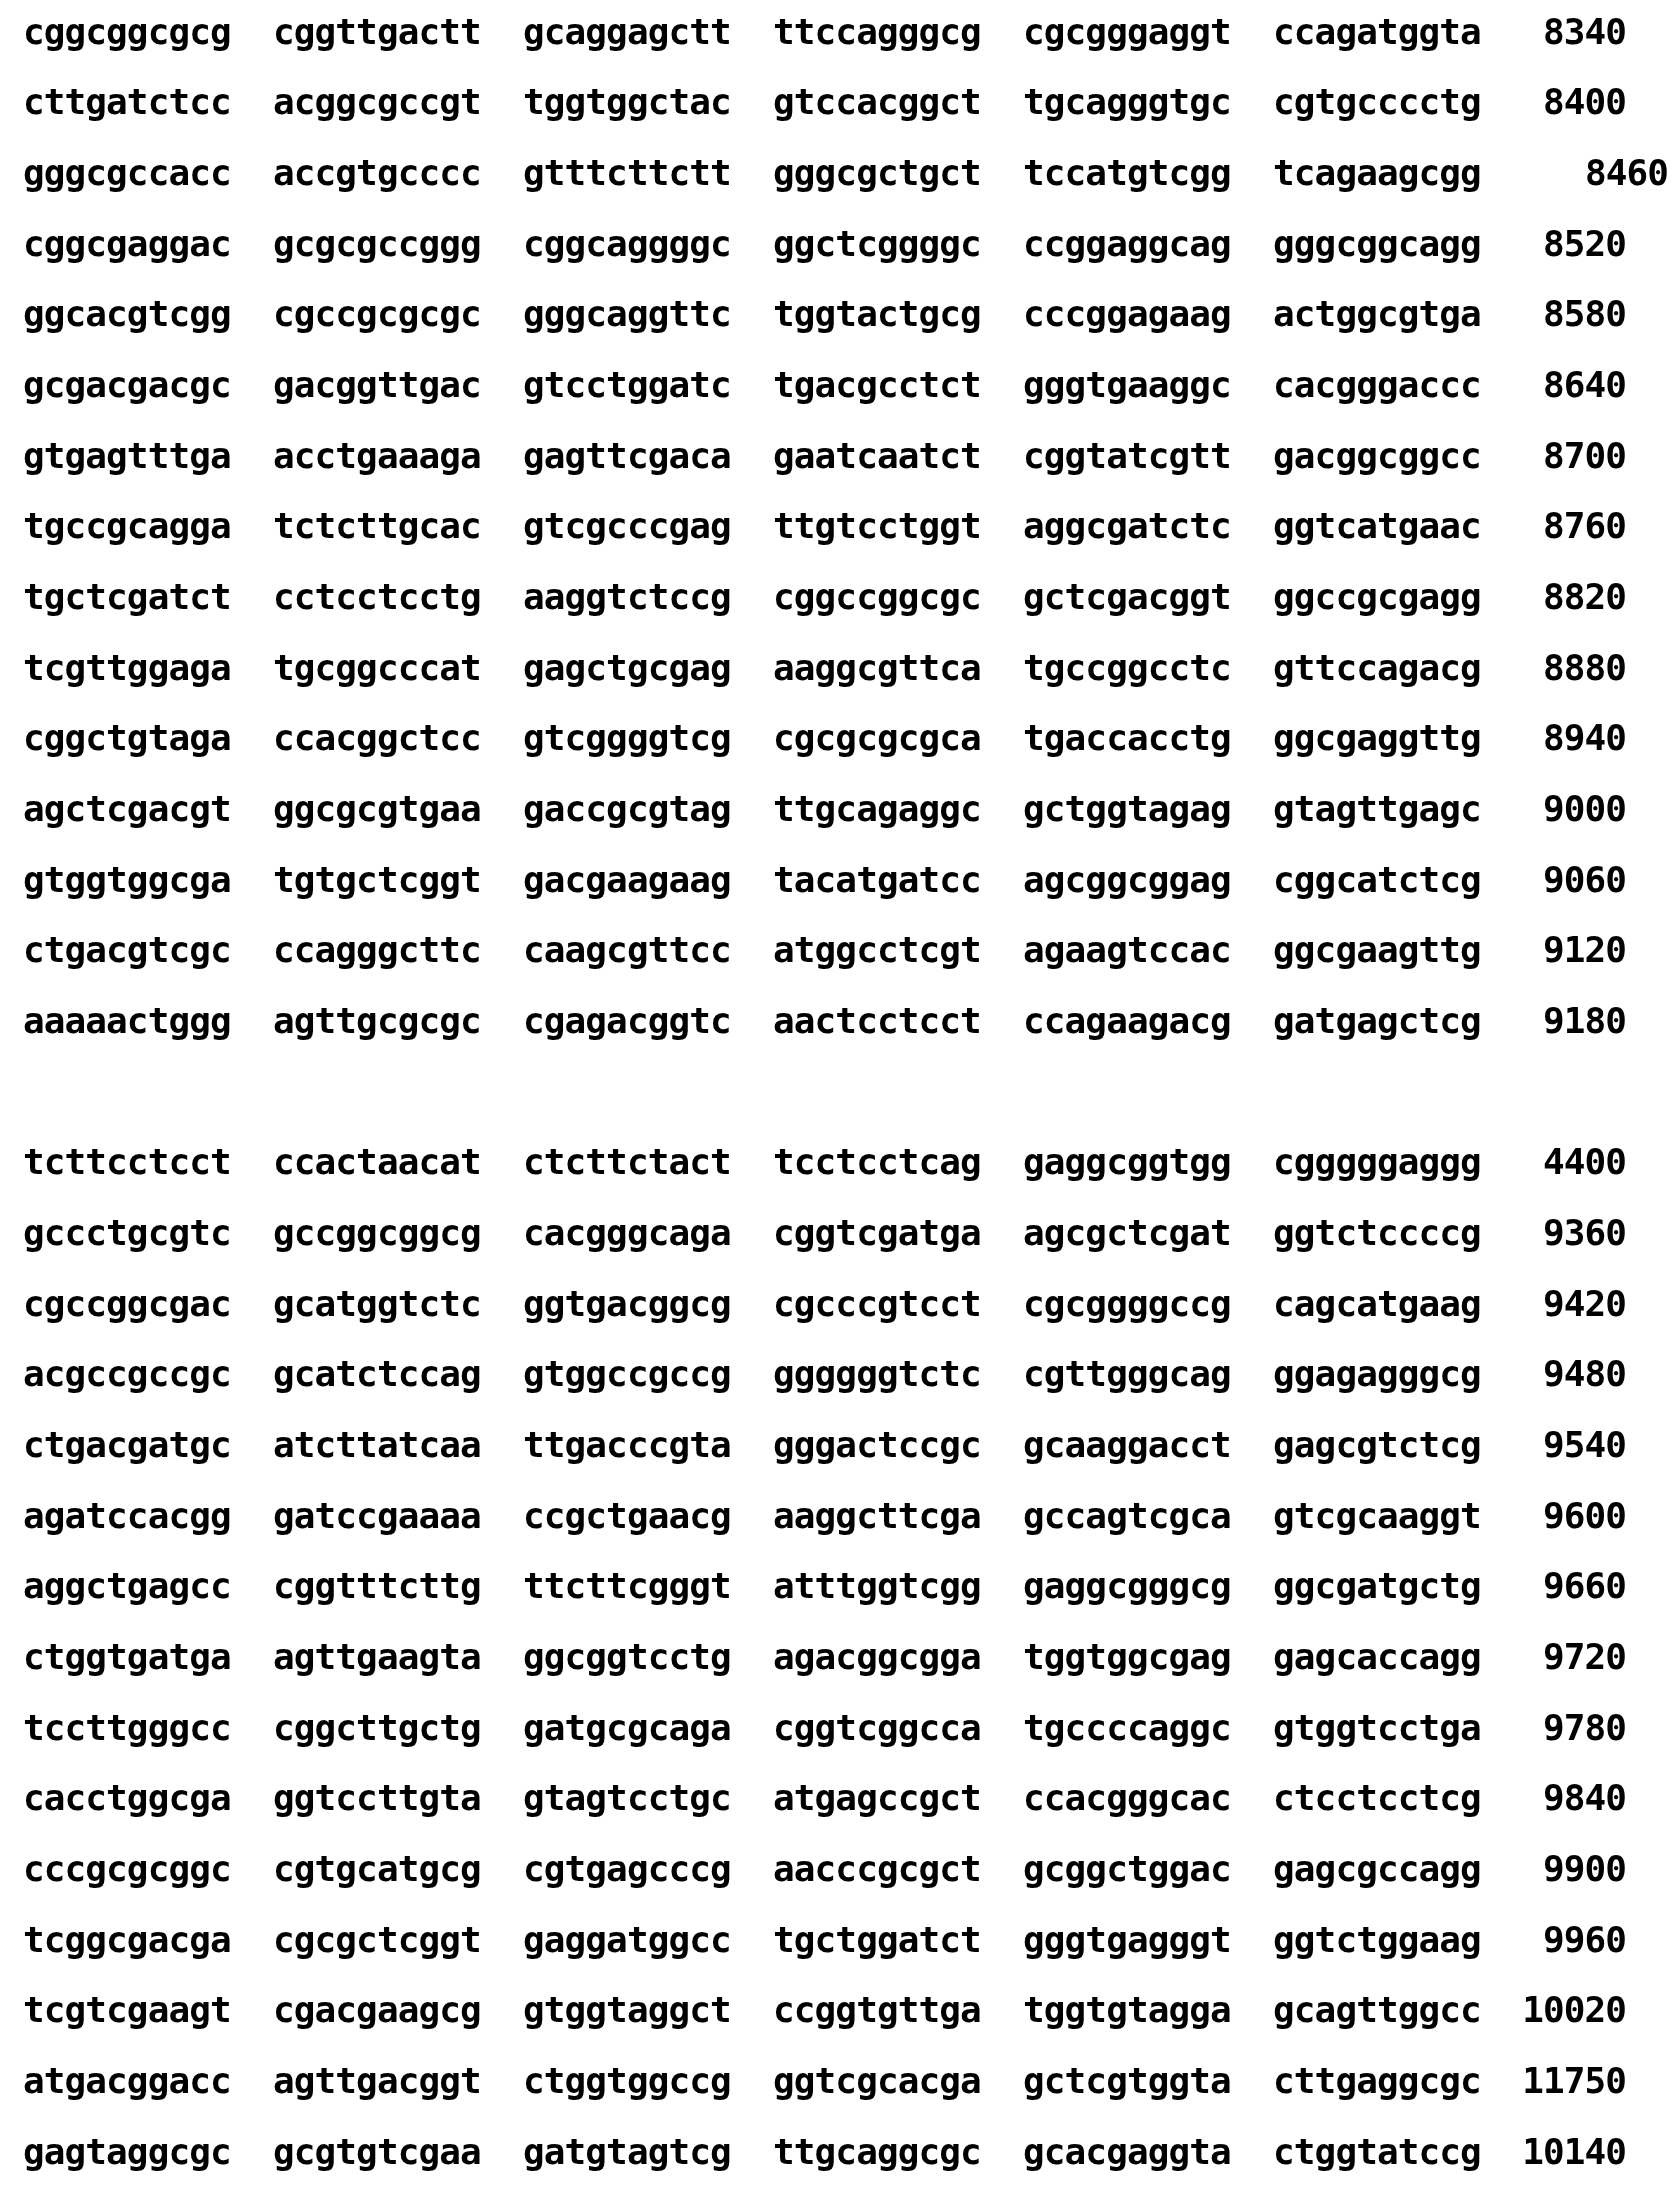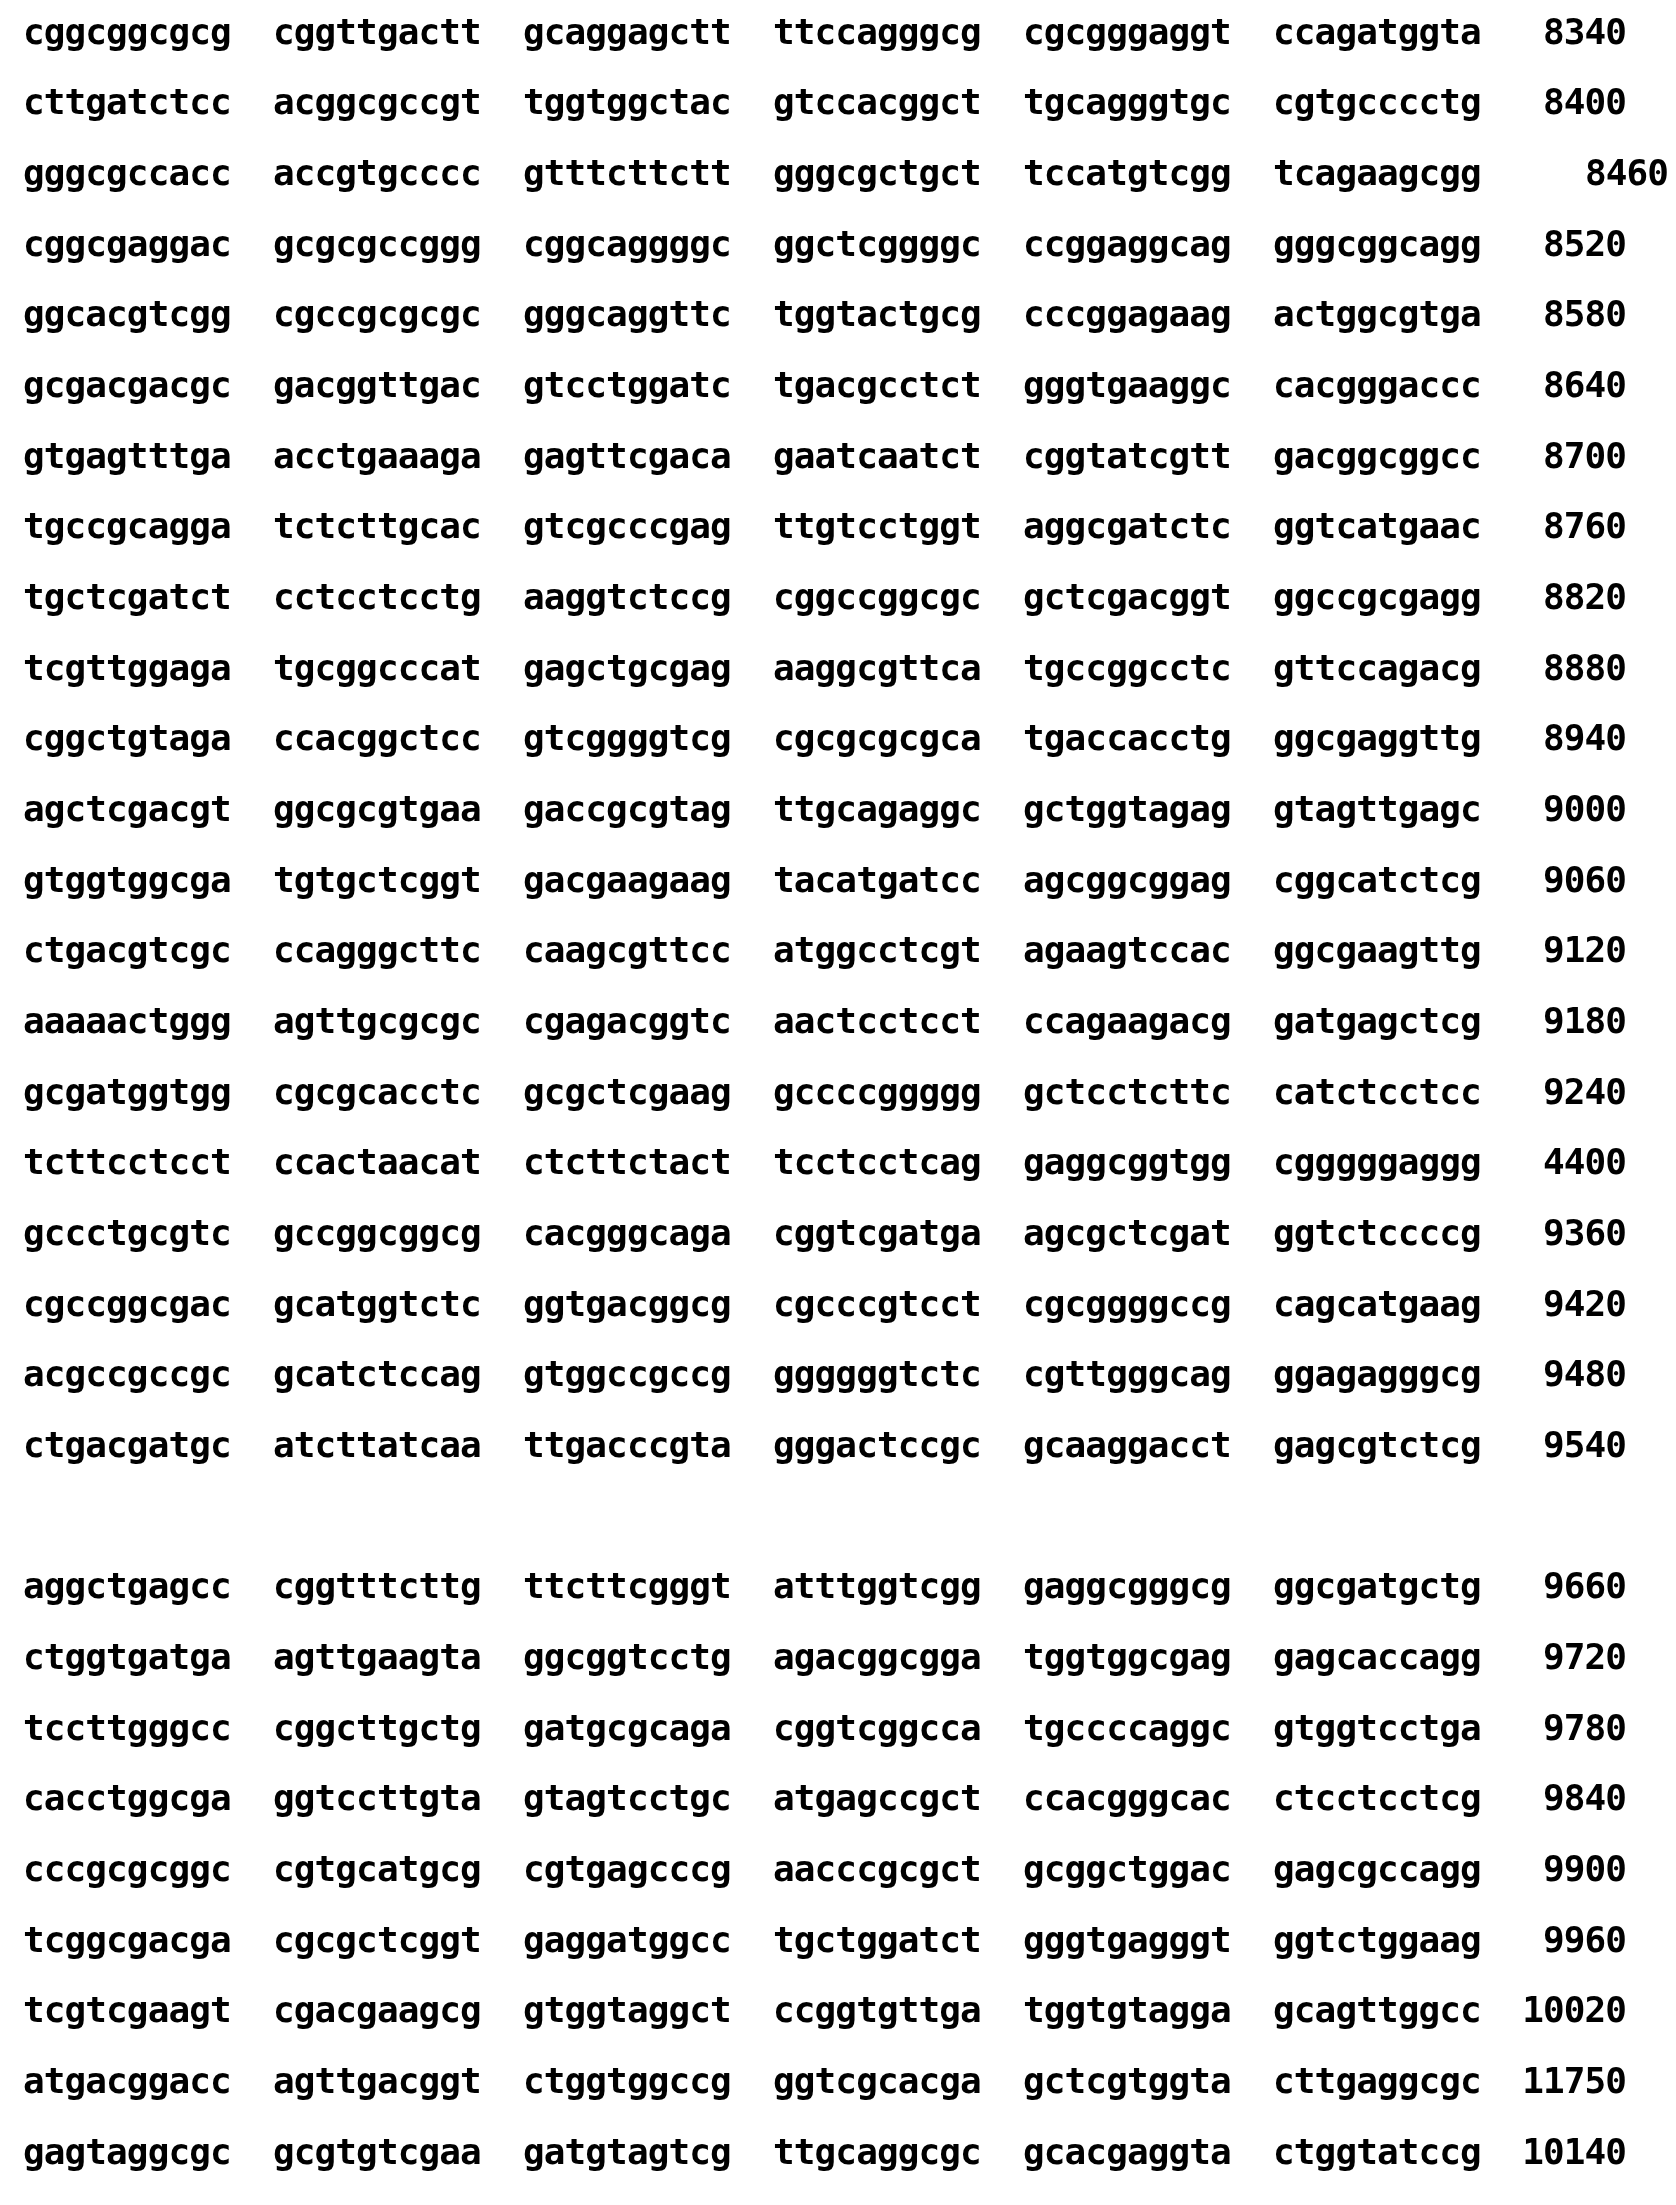--- a/index.html
+++ b/index.html
@@ -54,26 +54,26 @@
     <div class="row" style="top: 367px;"><span class="seq">gcgacgacgc gacggttgac gtcctggatc tgacgcctct gggtgaaggc cacgggaccc</span><span class="num">8640</span></div>
     <div class="row" style="top: 438px;"><span class="seq">gtgagtttga acctgaaaga gagttcgaca gaatcaatct cggtatcgtt gacggcggcc</span><span class="num">8700</span></div>
     <div class="row" style="top: 508px;"><span class="seq">tgccgcagga tctcttgcac gtcgcccgag ttgtcctggt aggcgatctc ggtcatgaac</span><span class="num">8760</span></div>
     <div class="row" style="top: 579px;"><span class="seq">tgctcgatct cctcctcctg aaggtctccg cggccggcgc gctcgacggt ggccgcgagg</span><span class="num">8820</span></div>
     <div class="row" style="top: 650px;"><span class="seq">tcgttggaga tgcggcccat gagctgcgag aaggcgttca tgccggcctc gttccagacg</span><span class="num">8880</span></div>
     <div class="row" style="top: 720px;"><span class="seq">cggctgtaga ccacggctcc gtcggggtcg cgcgcgcgca tgaccacctg ggcgaggttg</span><span class="num">8940</span></div>
     <div class="row" style="top: 791px;"><span class="seq">agctcgacgt ggcgcgtgaa gaccgcgtag ttgcagaggc gctggtagag gtagttgagc</span><span class="num">9000</span></div>
     <div class="row" style="top: 862px;"><span class="seq">gtggtggcga tgtgctcggt gacgaagaag tacatgatcc agcggcggag cggcatctcg</span><span class="num">9060</span></div>
     <div class="row" style="top: 932px;"><span class="seq">ctgacgtcgc ccagggcttc caagcgttcc atggcctcgt agaagtccac ggcgaagttg</span><span class="num">9120</span></div>
     <div class="row" style="top: 1003px;"><span class="seq">aaaaactggg agttgcgcgc cgagacggtc aactcctcct ccagaagacg gatgagctcg</span><span class="num">9180</span></div>
-    <div class="row" style="top: 1074px;"><span class="seq">gcgatggtgg cgcgcacctc gcgctcgaag gccccggggg gctcctcttc catctcctcc</span><span class="num">9240</span></div>
     <div class="row" style="top: 1144px;"><span class="seq">tcttcctcct ccactaacat ctcttctact tcctcctcag gaggcggtgg cgggggaggg</span><span class="num">4400</span></div>
     <div class="row" style="top: 1215px;"><span class="seq">gccctgcgtc gccggcggcg cacgggcaga cggtcgatga agcgctcgat ggtctccccg</span><span class="num">9360</span></div>
     <div class="row" style="top: 1286px;"><span class="seq">cgccggcgac gcatggtctc ggtgacggcg cgcccgtcct cgcggggccg cagcatgaag</span><span class="num">9420</span></div>
     <div class="row" style="top: 1356px;"><span class="seq">acgccgccgc gcatctccag gtggccgccg ggggggtctc cgttgggcag ggagagggcg</span><span class="num">9480</span></div>
     <div class="row" style="top: 1427px;"><span class="seq">ctgacgatgc atcttatcaa ttgacccgta gggactccgc gcaaggacct gagcgtctcg</span><span class="num">9540</span></div>
+    <div class="row" style="top: 1498px;"><span class="seq">agatccacgg gatccgaaaa ccgctgaacg aaggcttcga gccagtcgca gtcgcaaggt</span><span class="num">9600</span></div>
     <div class="row" style="top: 1568px;"><span class="seq">aggctgagcc cggtttcttg ttcttcgggt atttggtcgg gaggcgggcg ggcgatgctg</span><span class="num">9660</span></div>
     <div class="row" style="top: 1639px;"><span class="seq">ctggtgatga agttgaagta ggcggtcctg agacggcgga tggtggcgag gagcaccagg</span><span class="num">9720</span></div>
     <div class="row" style="top: 1710px;"><span class="seq">tccttgggcc cggcttgctg gatgcgcaga cggtcggcca tgccccaggc gtggtcctga</span><span class="num">9780</span></div>
     <div class="row" style="top: 1780px;"><span class="seq">cacctggcga ggtccttgta gtagtcctgc atgagccgct ccacgggcac ctcctcctcg</span><span class="num">9840</span></div>
     <div class="row" style="top: 1851px;"><span class="seq">cccgcgcggc cgtgcatgcg cgtgagcccg aacccgcgct gcggctggac gagcgccagg</span><span class="num">9900</span></div>
     <div class="row" style="top: 1922px;"><span class="seq">tcggcgacga cgcgctcggt gaggatggcc tgctggatct gggtgagggt ggtctggaag</span><span class="num">9960</span></div>
     <div class="row" style="top: 1992px;"><span class="seq">tcgtcgaagt cgacgaagcg gtggtaggct ccggtgttga tggtgtagga gcagttggcc</span><span class="num">10020</span></div>
     <div class="row" style="top: 2063px;"><span class="seq">atgacggacc agttgacggt ctggtggccg ggtcgcacga gctcgtggta cttgaggcgc</span><span class="num">11750</span></div>
     <div class="row" style="top: 2134px;"><span class="seq">gagtaggcgc gcgtgtcgaa gatgtagtcg ttgcaggcgc gcacgaggta ctggtatccg</span><span class="num">10140</span></div>
   </div>

